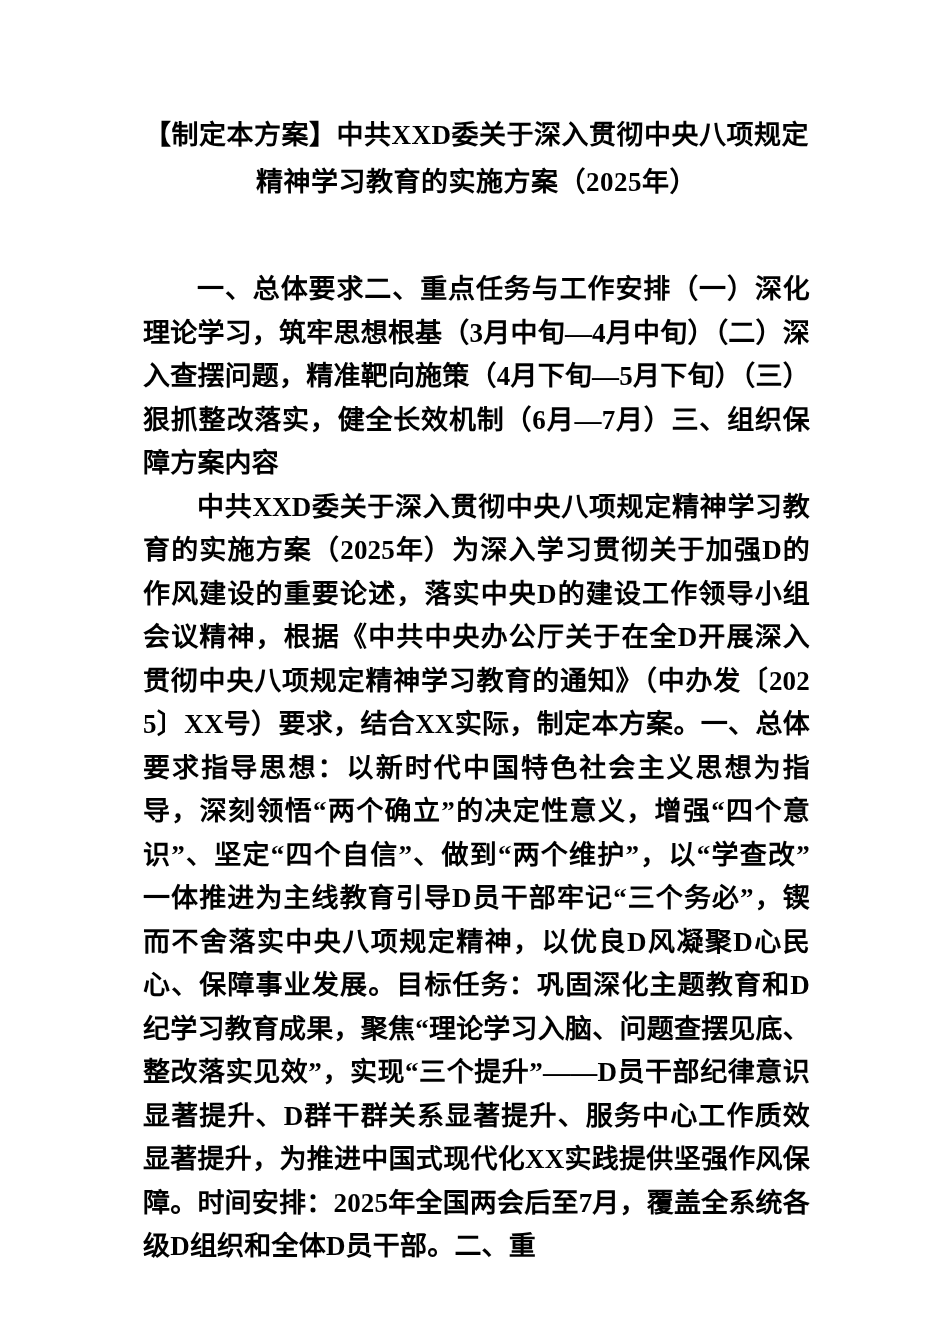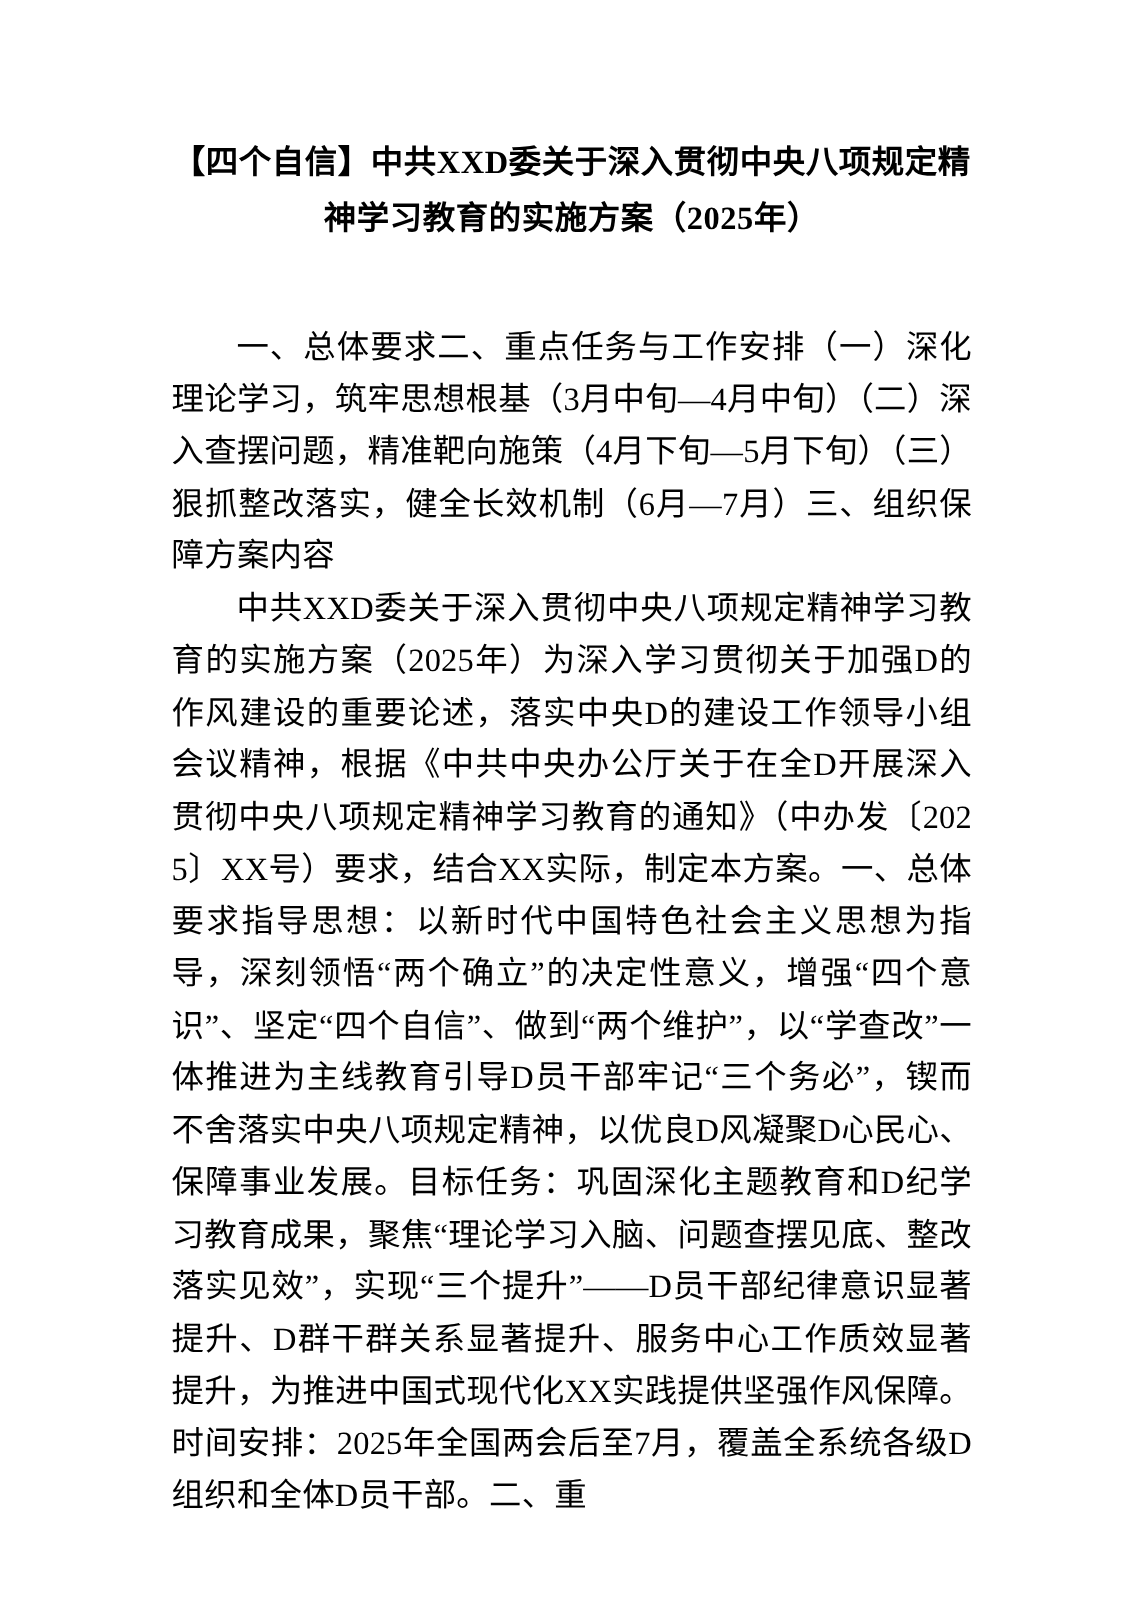--- a/index.html
+++ b/index.html
@@ -25,35 +25,36 @@
     margin: 0;
     padding: 0;
     font-size: 27px;
     font-weight: 700;
     line-height: 47px;
     text-align: center;
     letter-spacing: 0.5px;
   }
   .doc-body {
     margin-top: 62px;
+    font-weight: bold;
   }
   .doc-body p {
     margin: 0;
     padding: 0;
     font-size: 27px;
     line-height: 43.5px;
     text-align: justify;
     text-justify: inter-ideograph;
     text-indent: 2em;
     word-break: break-all;
     letter-spacing: 0.2px;
   }
 </style>
 </head>
 <body>
 
 <div class="page">
-  <h1 class="doc-title">【四个自信】中共XXD委关于深入贯彻中央八项规定精神学习教育的实施方案（2025年）</h1>
+  <h1 class="doc-title">【制定本方案】中共XXD委关于深入贯彻中央八项规定精神学习教育的实施方案（2025年）</h1>
   <div class="doc-body">
     <p>一、总体要求二、重点任务与工作安排（一）深化理论学习，筑牢思想根基（3月中旬—4月中旬）（二）深入查摆问题，精准靶向施策（4月下旬—5月下旬）（三）狠抓整改落实，健全长效机制（6月—7月）三、组织保障方案内容</p>
     <p>中共XXD委关于深入贯彻中央八项规定精神学习教育的实施方案（2025年）为深入学习贯彻关于加强D的作风建设的重要论述，落实中央D的建设工作领导小组会议精神，根据《中共中央办公厅关于在全D开展深入贯彻中央八项规定精神学习教育的通知》（中办发〔2025〕XX号）要求，结合XX实际，制定本方案。一、总体要求指导思想：以新时代中国特色社会主义思想为指导，深刻领悟“两个确立”的决定性意义，增强“四个意识”、坚定“四个自信”、做到“两个维护”，以“学查改”一体推进为主线教育引导D员干部牢记“三个务必”，锲而不舍落实中央八项规定精神，以优良D风凝聚D心民心、保障事业发展。目标任务：巩固深化主题教育和D纪学习教育成果，聚焦“理论学习入脑、问题查摆见底、整改落实见效”，实现“三个提升”——D员干部纪律意识显著提升、D群干群关系显著提升、服务中心工作质效显著提升，为推进中国式现代化XX实践提供坚强作风保障。时间安排：2025年全国两会后至7月，覆盖全系统各级D组织和全体D员干部。二、重</p>
   </div>
 </div>
 
 </body></html>

